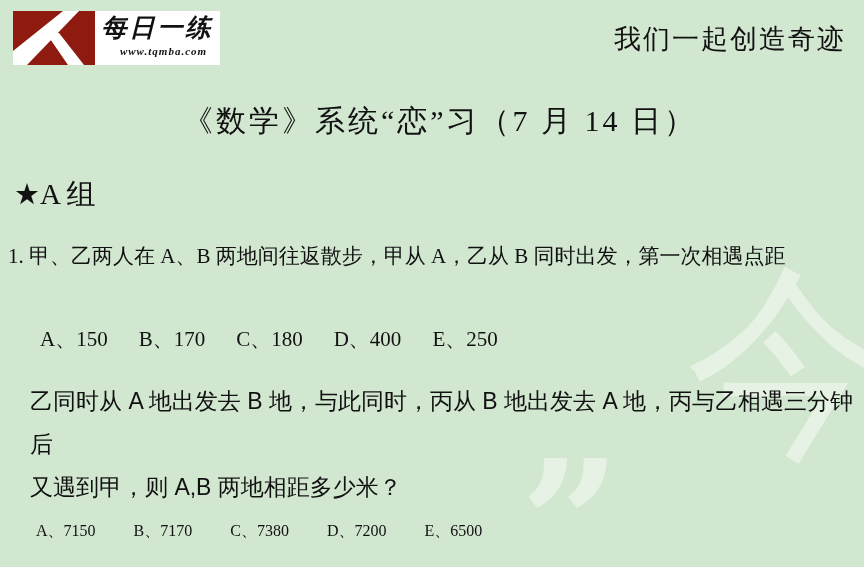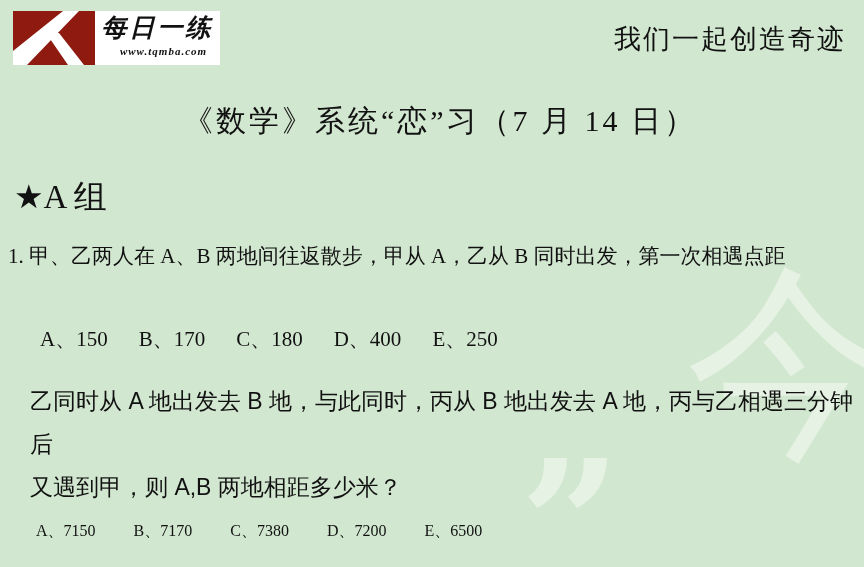--- a/index.html
+++ b/index.html
@@ -20,21 +20,21 @@
   }
   
   .logo{position:absolute;left:13px;top:11px;width:207px;height:48px;display:flex;}
   .logo-red{width:82px;height:54px;color:var(--logo-red,#8e1a10);flex:none;}
   .logo-white{width:125px;height:54px;background:#ffffff;flex:none;text-align:center;overflow:hidden;}
   .logo-brand{font-size:25px;font-weight:bold;font-style:italic;letter-spacing:3px;line-height:34px;white-space:nowrap;}
   .logo-site{font-size:11px;font-weight:bold;font-style:italic;letter-spacing:1px;line-height:12px;padding-left:12px;}
   .slogan{position:absolute;top:21px;right:18px;font-size:27px;letter-spacing:2px;white-space:nowrap;}
   
   .title{position:absolute;top:101px;left:0;width:100%;text-align:center;font-size:30px;letter-spacing:3px;white-space:nowrap;padding-left:8px;}
-  .section{position:absolute;top:175px;left:14px;font-size:33px;}
+  .section{position:absolute;top:175px;left:14px;font-size:29px;}
   
   .problem{position:absolute;left:8px;width:852px;}
   .problem .cont{padding-left:22px;}
   .p1{top:241px;font-size:21px;line-height:31px;}
   .choices{position:absolute;white-space:nowrap;}
   .choices-1{left:40px;top:325px;font-size:21px;}
   .choices-1 .choice{margin-right:31px;}
   .p2{top:380px;font-size:23px;line-height:43px;font-family:"Liberation Sans","DejaVu Sans",sans-serif;}
   .p2 .num{font-family:"Liberation Serif","DejaVu Serif",serif;}
   .choices-2{left:36px;top:521px;font-size:16px;}

